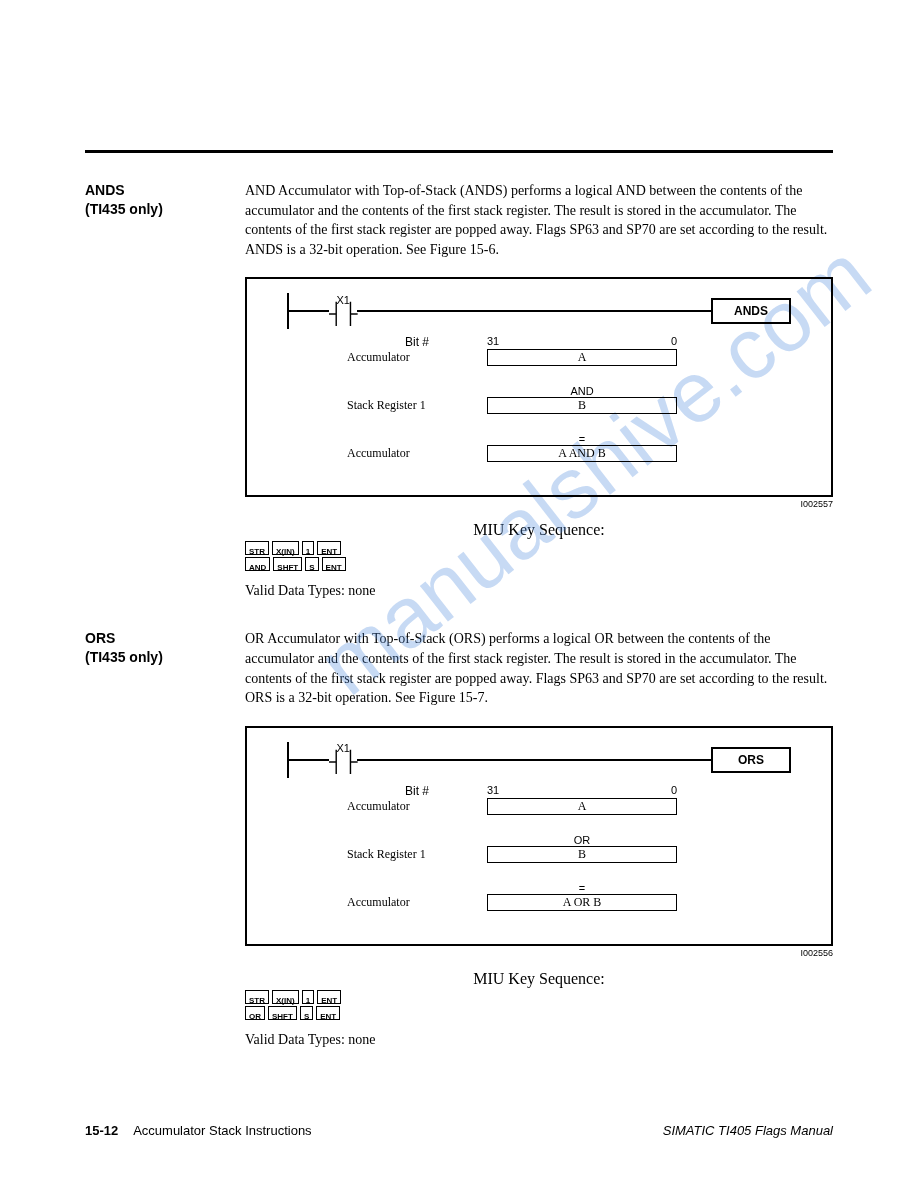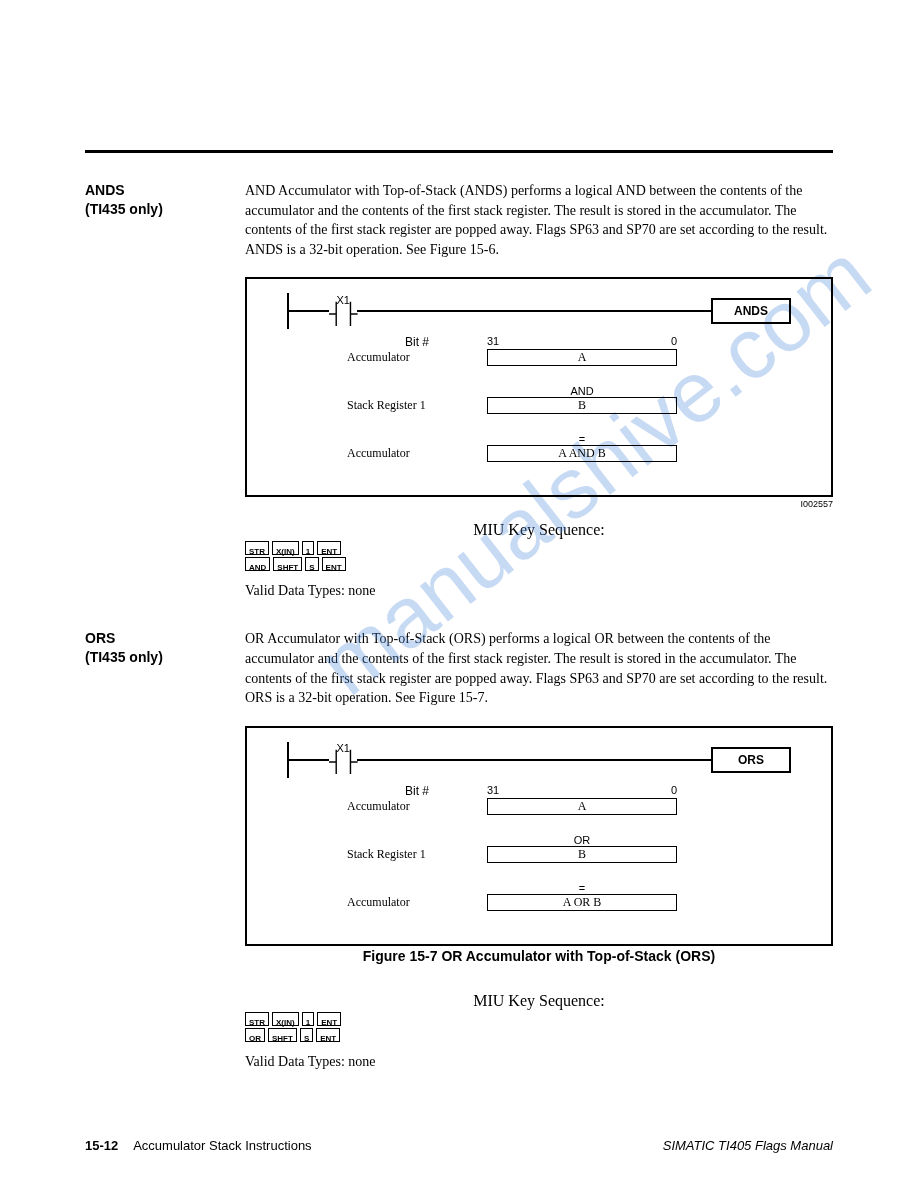--- a/index.html
+++ b/index.html
@@ -52,21 +52,21 @@
   .bit-row { display: flex; font-size: 11px; }
   .fig-id { font-size: 9px; text-align: right; margin-bottom: 12px; font-family: Arial, sans-serif; }
   .fig-caption { text-align: center; font-weight: bold; font-family: Arial, sans-serif; font-size: 14px; margin-bottom: 28px; }
   .miu-block { margin-left: 160px; margin-bottom: 12px; }
   .miu-title { font-weight: normal; font-size: 16px; margin-bottom: 2px; text-align: center; }
   .key-row { display: flex; gap: 3px; margin-bottom: 2px; }
   .key { border: 1px solid #000; font-size: 8px; font-family: Arial, sans-serif; font-weight: bold; padding: 4px 3px; height: 14px; line-height: 12px; background: #fff; }
   .valid { margin-left: 160px; margin-bottom: 30px; }
   .footer {
     position: absolute;
-    bottom: 35px;
+    bottom: 50px;
     left: 85px;
     right: 85px;
     display: flex;
     justify-content: space-between;
     font-size: 13px;
     font-family: Arial, sans-serif;
   }
   .footer .pg { font-weight: bold; margin-right: 12px; }
   .footer .right { font-style: italic; }
   .watermark {
@@ -190,21 +190,21 @@
           <div class="row-label">Stack Register 1</div>
           <div class="cell">B</div>
         </div>
       <div class="op-label">=</div>
       <div class="table-row">
           <div class="row-label">Accumulator</div>
           <div class="cell">A OR B</div>
         </div>
     </div>
   </div>
-  <div class="fig-caption">Figure 15-7   OR Accumulator with Top-of-Stack (ORS)</div>
+  <div class="fig-id">I002556</div>
 </div>
 
 <div class="miu-block">
   <div class="miu-title">MIU Key Sequence:</div>
   <div class="key-row">
     <span class="key">STR</span>
     <span class="key">X(IN)</span>
     <span class="key">1</span>
     <span class="key">ENT</span>
   </div>

